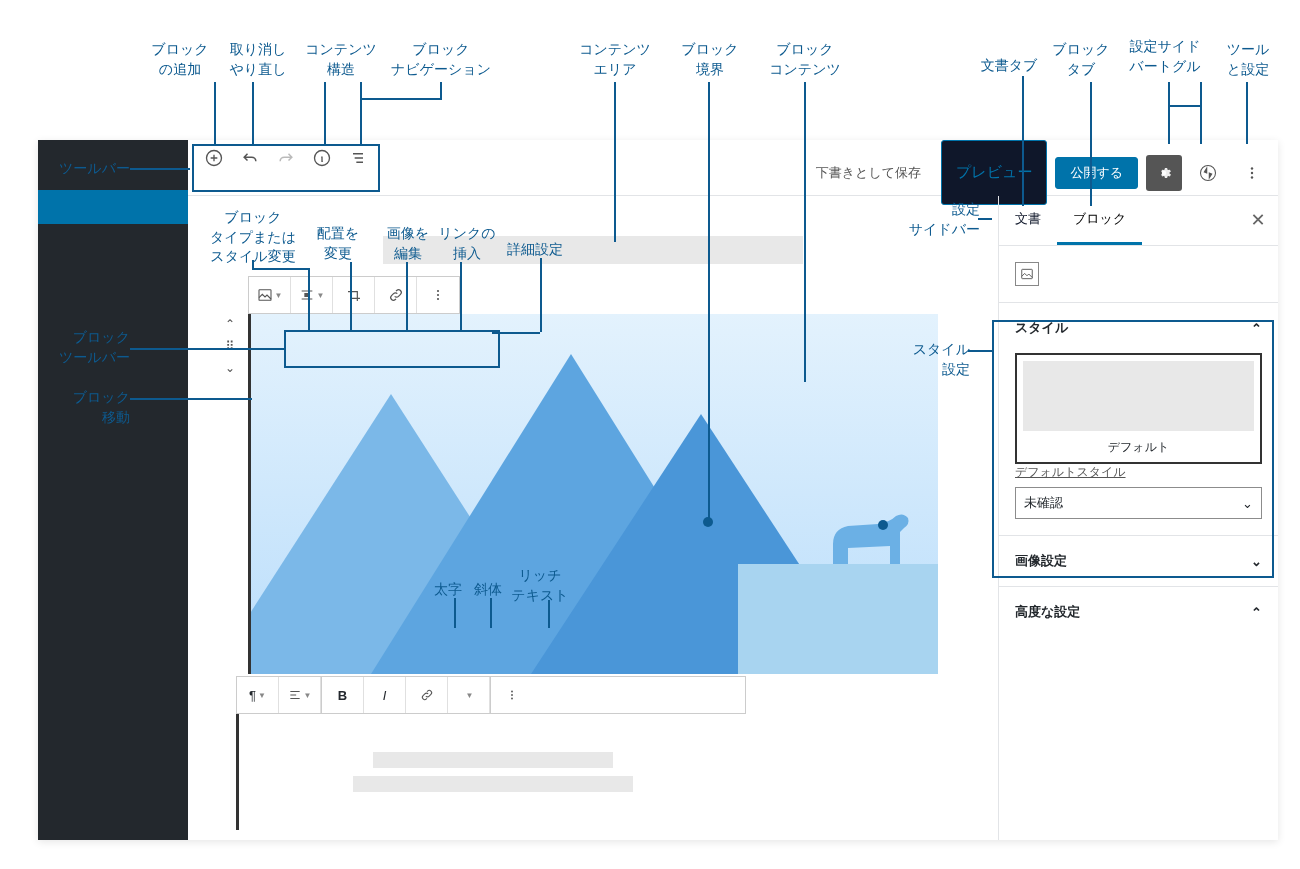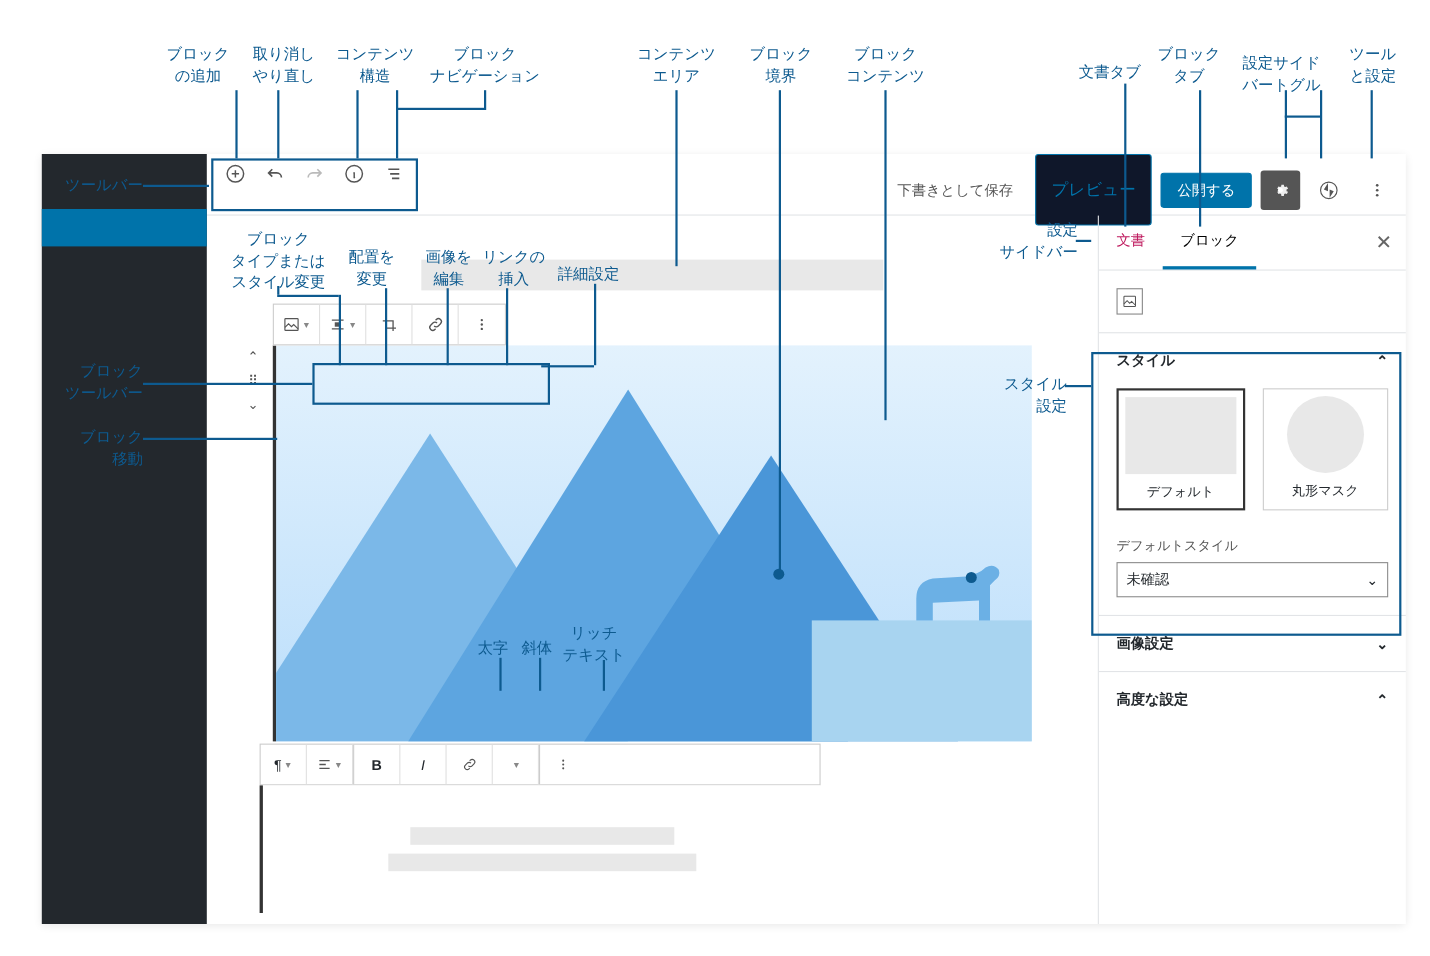--- a/index.html
+++ b/index.html
@@ -64,56 +64,56 @@
 .text-toolbar { display: flex; border: 1px solid #ccc; background: #fff; }
 .text-toolbar .tbtn { width: 42px; height: 36px; display: flex; align-items: center; justify-content: center; border-right: 1px solid #e0e0e0; cursor: pointer; }
 .text-toolbar .tbtn:last-child { border-right: none; }
 .text-toolbar .sep { width: 1px; background: #ccc; }
 .text-block-body { background: #fff; border-left: 3px solid #333; padding: 30px 40px; }
 .text-block-body .placeholder-bar { margin: 8px auto; }
 
 
 .settings-sidebar { width: 280px; border-left: 1px solid #e2e4e7; display: flex; flex-direction: column; }
 .sidebar-tabs { display: flex; border-bottom: 1px solid #e2e4e7; position: relative; }
-.sidebar-tab { padding: 14px 16px; cursor: pointer; color: #be185d; font-size: 13px; border-bottom: 3px solid transparent; }
+.sidebar-tab { padding: 14px 16px; cursor: pointer; color: #0f172a; font-size: 13px; border-bottom: 3px solid transparent; }
 .sidebar-tab.active { border-bottom-color: #0073aa; color: #000; font-weight: 500; }
 .sidebar-close { position: absolute; right: 8px; top: 12px; width: 24px; height: 24px; display: flex; align-items: center; justify-content: center; cursor: pointer; color: #666; font-size: 18px; }
 
 .sidebar-section { padding: 16px; border-bottom: 1px solid #e2e4e7; }
 .block-info { display: flex; gap: 12px; align-items: flex-start; }
 .block-info-icon { width: 24px; height: 24px; border: 1px solid #888; display: flex; align-items: center; justify-content: center; flex-shrink: 0; font-size: 11px; }
 .block-info-text .name { font-weight: 400; margin-bottom: 4px; }
 .block-info-text .desc { font-size: 12px; color: #555; }
 
 .panel-header { display: flex; justify-content: space-between; align-items: center; font-weight: 600; cursor: pointer; }
 .panel-body { padding-top: 16px; }
 .style-options { display: flex; gap: 16px; }
 .style-option { flex: 1; border: 1px solid #ccc; padding: 6px; text-align: center; cursor: pointer; }
 .style-option.selected { border: 2px solid #333; }
 .style-preview { width: 100%; height: 70px; background: #e8e8e8; margin-bottom: 8px; }
 .style-preview.round { border-radius: 50%; width: 70px; height: 70px; margin: 0 auto 8px; }
 .style-label { font-size: 12px; }
-.field-label { font-size: 12px; color: #555; margin: 24px 0 6px; }
+.field-label { font-size: 12px; color: #555; margin: 0 0 6px; text-decoration: underline; }
 .select-box { width: 100%; border: 1px solid #8c8c8c; padding: 6px 8px; display: flex; justify-content: space-between; align-items: center; cursor: pointer; background: #fff; }
 .text-input { width: 100%; border: 1px solid #8c8c8c; padding: 6px 8px; height: 32px; }
 .help-text { font-size: 12px; font-style: italic; color: #666; margin-top: 6px; }
 </style>
 </head>
 <body>
 
 <div class="annotation" style="left:140px;top:40px;width:80px">ブロック<br>の追加</div>
 <div class="annotation" style="left:218px;top:40px;width:80px">取り消し<br>やり直し</div>
 <div class="annotation" style="left:296px;top:40px;width:90px">コンテンツ<br>構造</div>
 <div class="annotation" style="left:386px;top:40px;width:110px">ブロック<br>ナビゲーション</div>
 <div class="annotation" style="left:570px;top:40px;width:90px">コンテンツ<br>エリア</div>
 <div class="annotation" style="left:670px;top:40px;width:80px">ブロック<br>境界</div>
 <div class="annotation" style="left:760px;top:40px;width:90px">ブロック<br>コンテンツ</div>
 <div class="annotation" style="left:974px;top:56px;width:70px">文書タブ</div>
 <div class="annotation" style="left:1046px;top:40px;width:70px">ブロック<br>タブ</div>
-<div class="annotation" style="left:1120px;top:48px;width:90px">設定サイド<br>バートグル</div>
+<div class="annotation" style="left:1120px;top:37px;width:90px">設定サイド<br>バートグル</div>
 <div class="annotation" style="left:1218px;top:40px;width:60px">ツール<br>と設定</div>
 
 <div class="annotation right" style="left:40px;top:159px;width:90px">ツールバー</div>
 <div class="annotation right" style="left:30px;top:328px;width:100px">ブロック<br>ツールバー</div>
 <div class="annotation right" style="left:40px;top:388px;width:90px">ブロック<br>移動</div>
 
 <div class="annotation" style="left:198px;top:208px;width:110px">ブロック<br>タイプまたは<br>スタイル変更</div>
 <div class="annotation" style="left:308px;top:224px;width:60px">配置を<br>変更</div>
 <div class="annotation" style="left:378px;top:224px;width:60px">画像を<br>編集</div>
 <div class="annotation" style="left:432px;top:224px;width:70px">リンクの<br>挿入</div>
@@ -354,24 +354,20 @@
           <div class="panel-header">
             <span>スタイル</span>
             <span>⌃</span>
           </div>
           <div class="panel-body">
             <div class="style-options">
               <div class="style-option selected">
                 <div class="style-preview"></div>
                 <div class="style-label">デフォルト</div>
               </div>
-              <div class="style-option">
-                <div class="style-preview round"></div>
-                <div class="style-label">丸形マスク</div>
-              </div>
             </div>
             <div class="field-label">デフォルトスタイル</div>
             <div class="select-box">
               <span>未確認</span>
               <span>⌄</span>
             </div>
           </div>
         </div>
 
         <div class="sidebar-section">

